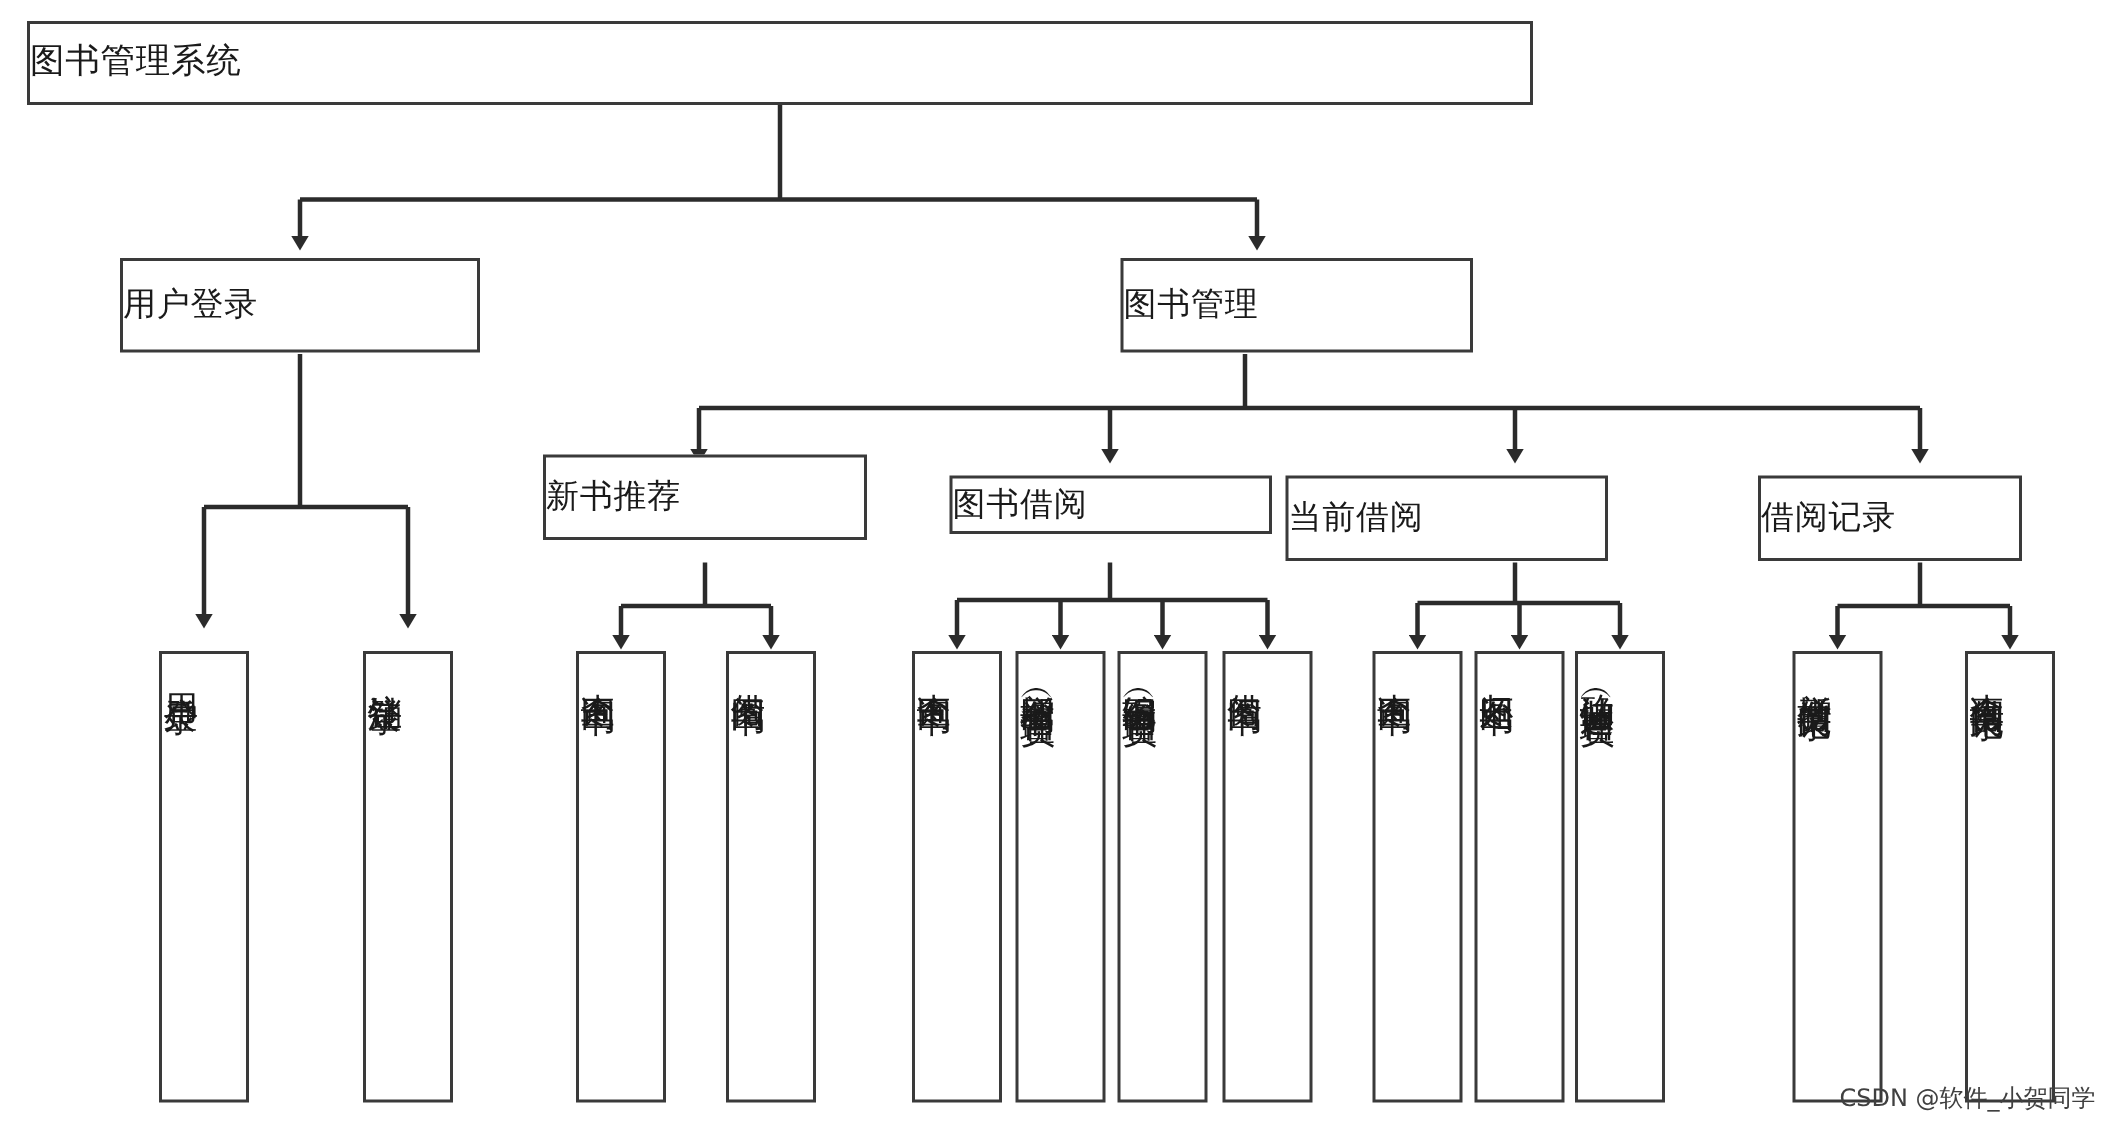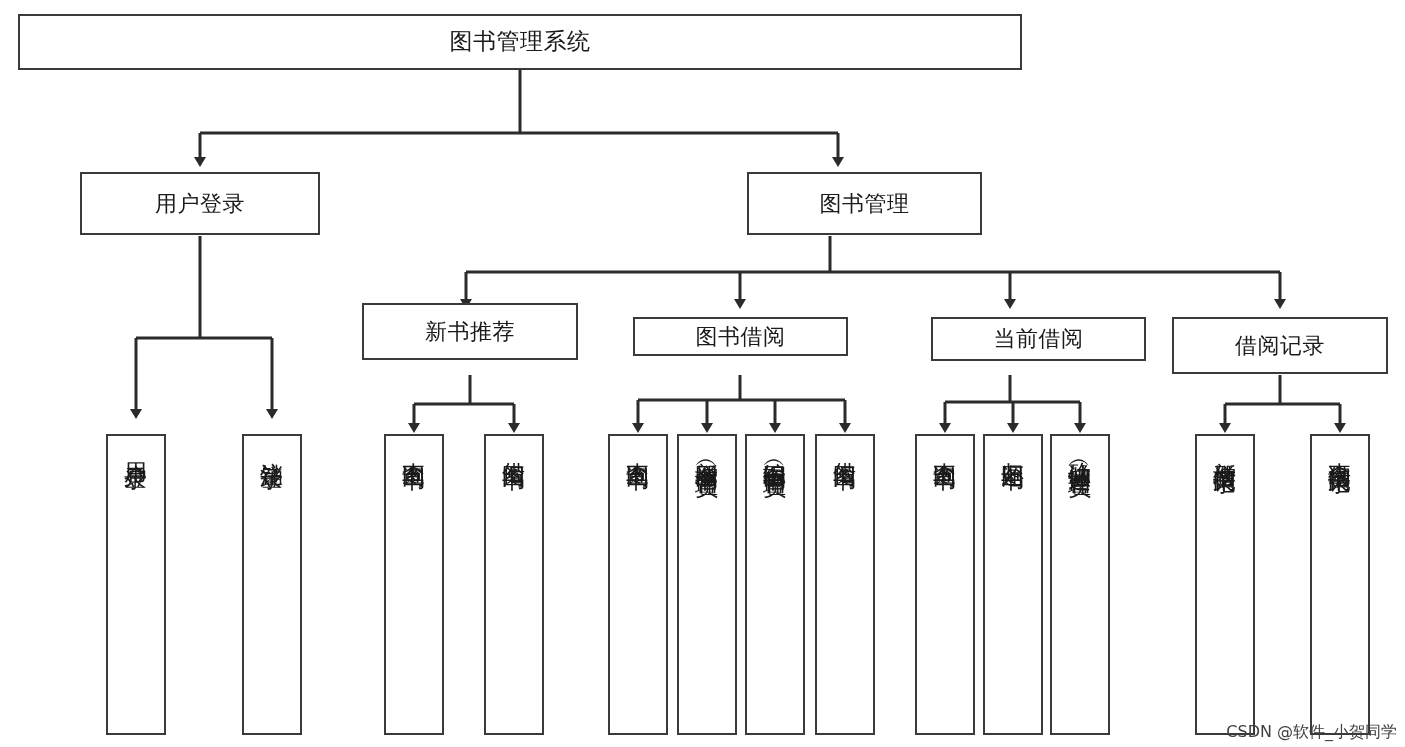--- a/index.html
+++ b/index.html
@@ -25,21 +25,21 @@
     height: 747px;
     pointer-events: none;
   }
   .node {
     position: absolute;
     box-sizing: border-box;
     background: #ffffff;
     border: 2.5px solid #3a3a3a;
     display: flex;
     align-items: center;
-    justify-content: center;
+    justify-content: flex-start;
     color: #1a1a1a;
   }
   .node .label {
     display: block;
     text-align: center;
     line-height: 1.18;
     letter-spacing: 0.5px;
   }
   
   .node.root .label {
@@ -138,24 +138,24 @@
   <div class="node lvl1" style="left:713px; top:172px; width:235px; height:63px;margin-left:34px;">
     <span class="label">图书管理</span>
   </div>
 
   <div class="node lvl2" style="left:362px; top:303px; width:216px; height:57px;">
     <span class="label">新书推荐</span>
   </div>
   <div class="node lvl2" style="left:633px; top:317px; width:215px; height:39px;">
     <span class="label">图书借阅</span>
   </div>
-  <div class="node lvl2" style="left:931px; top:317px; width:215px; height:44px;">
+  <div class="node lvl2" style="left:857px; top:317px; width:215px; height:57px;">
     <span class="label">当前借阅</span>
   </div>
-  <div class="node lvl2" style="left:1172px; top:317px; width:216px; height:57px;">
+  <div class="node lvl2" style="left:1172px; top:317px; width:176px; height:57px;">
     <span class="label">借阅记录</span>
   </div>
 
   <div class="node leaf" style="left:106px; top:434px; width:60px; height:301px;">
     <span class="label">用户登录</span>
   </div>
   <div class="node leaf" style="left:242px; top:434px; width:60px; height:301px;">
     <span class="label">注销登录</span>
   </div>
 

